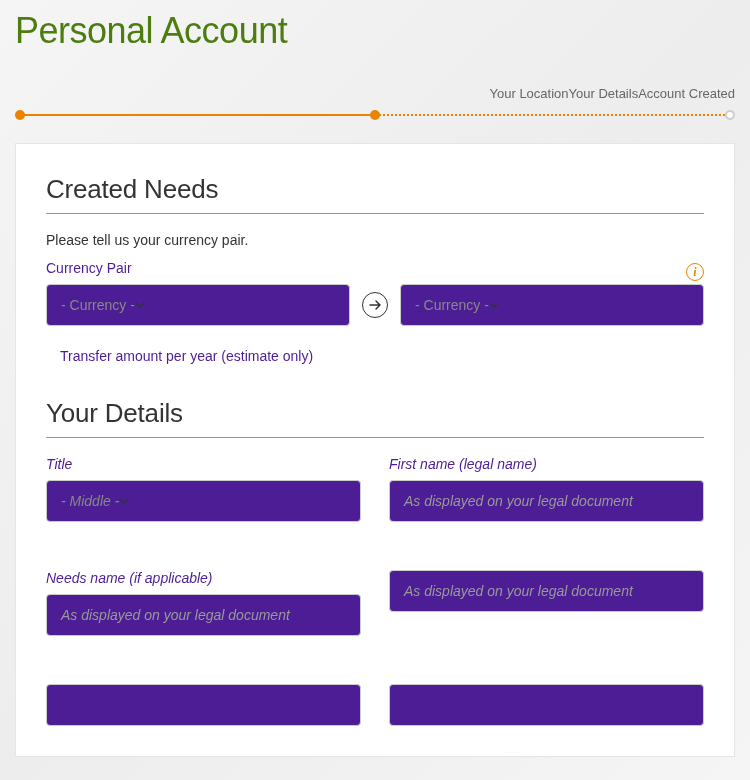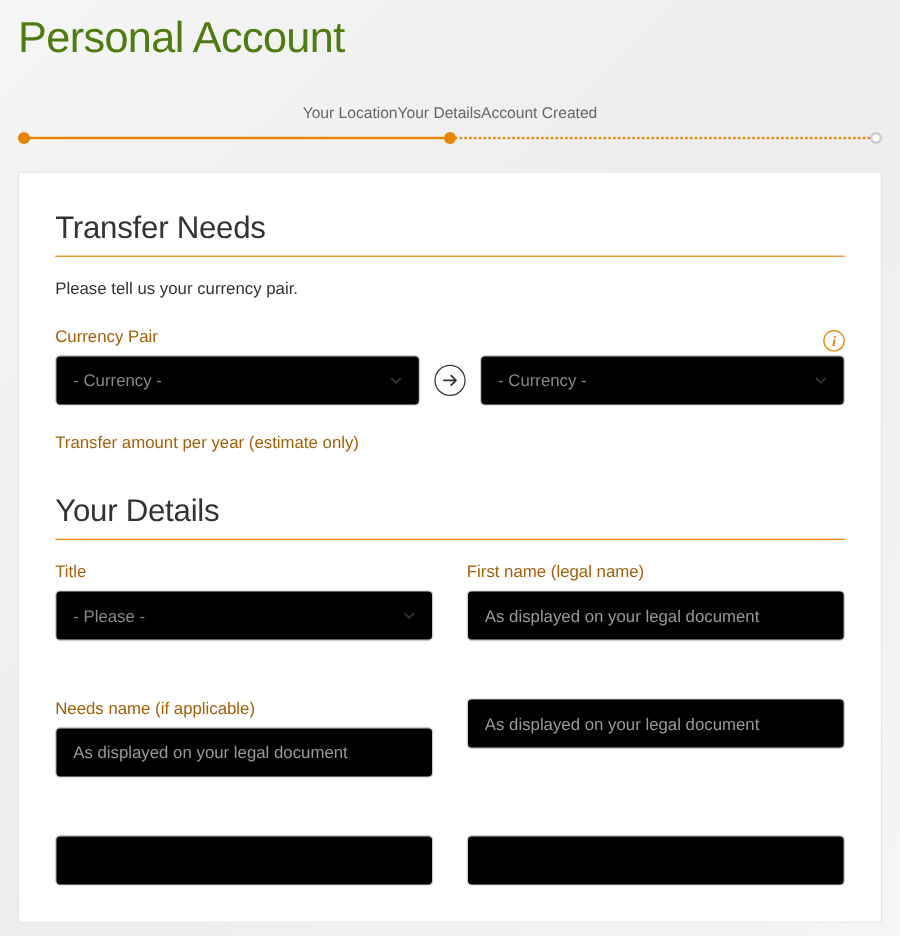--- a/index.html
+++ b/index.html
@@ -21,21 +21,21 @@
   }
 
   
   .stepper {
     position: relative;
     margin-bottom: 22px;
     padding-top: 16px;
   }
   .stepper-labels {
     display: flex;
-    justify-content: center;
+    justify-content: flex-end;
     font-size: 13px;
     color: #666;
     margin-bottom: 10px;
   }
   .stepper-track {
     position: relative;
     height: 10px;
   }
   .track-line {
     position: absolute;
@@ -78,26 +78,26 @@
     padding-bottom: 8px;
     border-bottom: 1px solid #e98300;
     margin-bottom: 18px;
     letter-spacing: -0.2px;
   }
   h2.section-title.details { margin-top: 34px; }
 
   .subtext {
     font-size: 14px;
     color: #333;
-    margin-bottom: 24px;
+    margin-bottom: 12px;
   }
 
   .field-label {
     font-size: 14px;
-    color: #a16207;
+    color: #4c1d95;
     margin-bottom: 8px;
     display: block;
   }
   .label-row {
     display: flex;
     justify-content: space-between;
     align-items: center;
   }
   .info-icon {
     width: 18px; height: 18px;
@@ -119,52 +119,52 @@
     gap: 12px;
     margin-bottom: 22px;
   }
   .select, .input {
     border: 1px solid #ccc;
     border-radius: 4px;
     height: 42px;
     padding: 0 14px;
     font-size: 14px;
     color: #888;
-    background: #000000;
-    display: flex;
-    align-items: center;
-    justify-content: space-between;
+    background: #4c1d95;
+    display: flex;
+    align-items: center;
+    justify-content: flex-start;
     width: 100%;
   }
   .input { color: #999; }
   .select.currency { flex: 1; }
   .chevron {
     width: 10px; height: 10px;
     display: inline-block;
   }
   .chevron svg { display:block; }
   .arrow-circle {
     width: 26px; height: 26px;
     border: 1.5px solid #333;
     border-radius: 50%;
     display: flex;
     align-items: center;
     justify-content: center;
     flex-shrink: 0;
   }
   .arrow-circle svg { width: 14px; height: 14px; }
 
-  .full-field { margin-bottom: 20px; }
+  .full-field { margin-bottom: 20px; margin-left: 14px; }
 
   .grid-2 {
     display: grid;
     grid-template-columns: 1fr 1fr;
     gap: 28px 28px;
   }
-  .grid-2 .field { margin-bottom: 20px; }
+  .grid-2 .field { margin-bottom: 20px; font-style: italic; }
 
   .phone-input {
     display: flex;
     align-items: center;
     gap: 8px;
   }
 </style>
 </head>
 <body>
 
@@ -181,21 +181,21 @@
       <div class="track-line solid"></div>
       <div class="track-line dotted"></div>
       <div class="dot start"></div>
       <div class="dot mid"></div>
       <div class="dot end"></div>
     </div>
   </div>
 
   <div class="card">
 
-    <h2 class="section-title">Transfer Needs</h2>
+    <h2 class="section-title">Created Needs</h2>
     <p class="subtext">Please tell us your currency pair.</p>
 
     <div class="label-row">
       <span class="field-label">Currency Pair</span>
       <span class="info-icon">i</span>
     </div>
     <div class="currency-row">
       <div class="select currency">
         <span>- Currency -</span>
         <span class="chevron">
@@ -222,21 +222,21 @@
     <div class="full-field">
       <span class="field-label">Transfer amount per year (estimate only)</span>
     </div>
 
     <h2 class="section-title details">Your Details</h2>
 
     <div class="grid-2">
       <div class="field">
         <span class="field-label">Title</span>
         <div class="select">
-          <span>- Please -</span>
+          <span>- Middle -</span>
           <span class="chevron">
             <svg viewBox="0 0 10 10">
                 <path d="M1 3 L5 7 L9 3" stroke="#333" stroke-width="1.5" fill="none"></path>
               </svg>
           </span>
         </div>
       </div>
       <div class="field">
         <span class="field-label">First name (legal name)</span>
         <div class="input">

